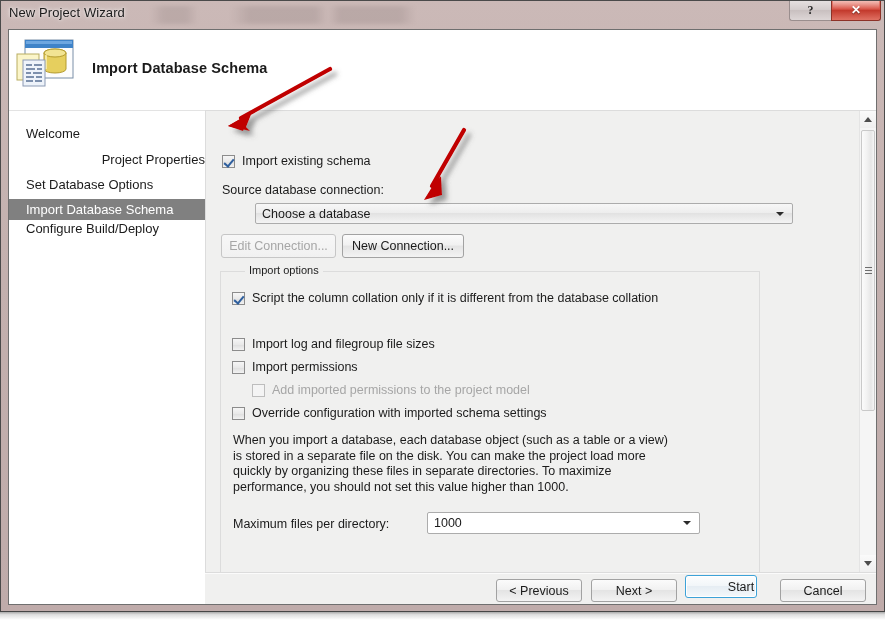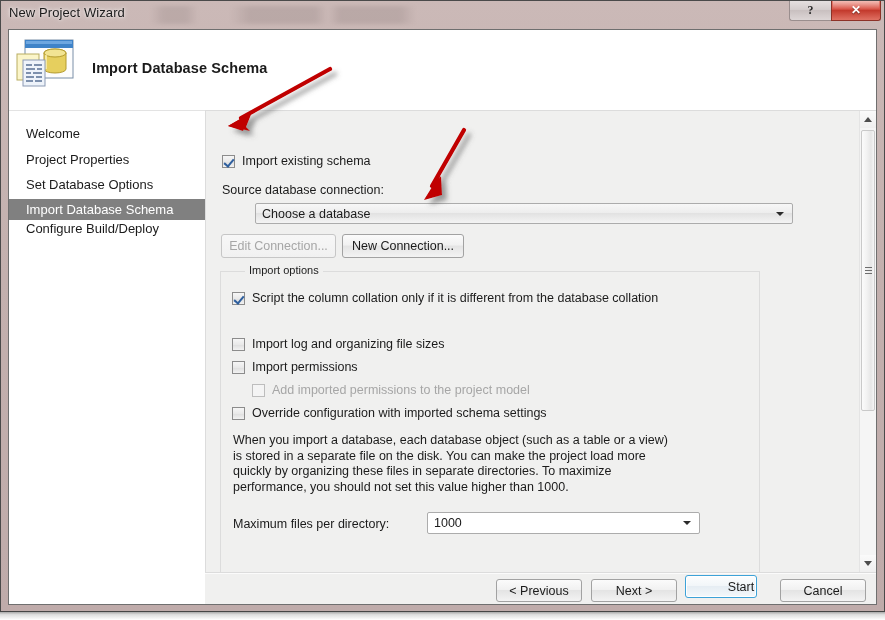--- a/index.html
+++ b/index.html
@@ -446,21 +446,21 @@
             </g>
           </svg>
         </div>
         <div class="page-title">Import Database Schema</div>
       </div>
 
       <div class="sidebar">
         <div class="nav-item" style="top:12px;">
           <span>Welcome</span>
         </div>
-        <div class="nav-item" style="top:38px;">
+        <div class="nav-item" style="top:38px;justify-content:flex-end;">
           <span>Project Properties</span>
         </div>
         <div class="nav-item" style="top:63px;">
           <span>Set Database Options</span>
         </div>
         <div class="nav-item selected" style="top:88px;">
           <span>Import Database Schema</span>
         </div>
         <div class="nav-item" style="top:107px;">
           <span>Configure Build/Deploy</span>
@@ -492,21 +492,21 @@
           <div class="groupbox-title">Import options</div>
 
           <div class="chk-row" style="left:11px; top:19px;">
             <span class="checkbox checked"></span>
             <span class="chk-label">Script the column collation only if it is different from the database collation</span>
           </div>
 
 
           <div class="chk-row" style="left:11px; top:65px;">
             <span class="checkbox"></span>
-            <span class="chk-label">Import log and organizing file sizes</span>
+            <span class="chk-label">Import log and filegroup file sizes</span>
           </div>
 
           <div class="chk-row" style="left:11px; top:88px;">
             <span class="checkbox"></span>
             <span class="chk-label">Import permissions</span>
           </div>
 
           <div class="chk-row disabled" style="left:31px; top:111px;">
             <span class="checkbox disabled"></span>
             <span class="chk-label">Add imported permissions to the project model</span>

